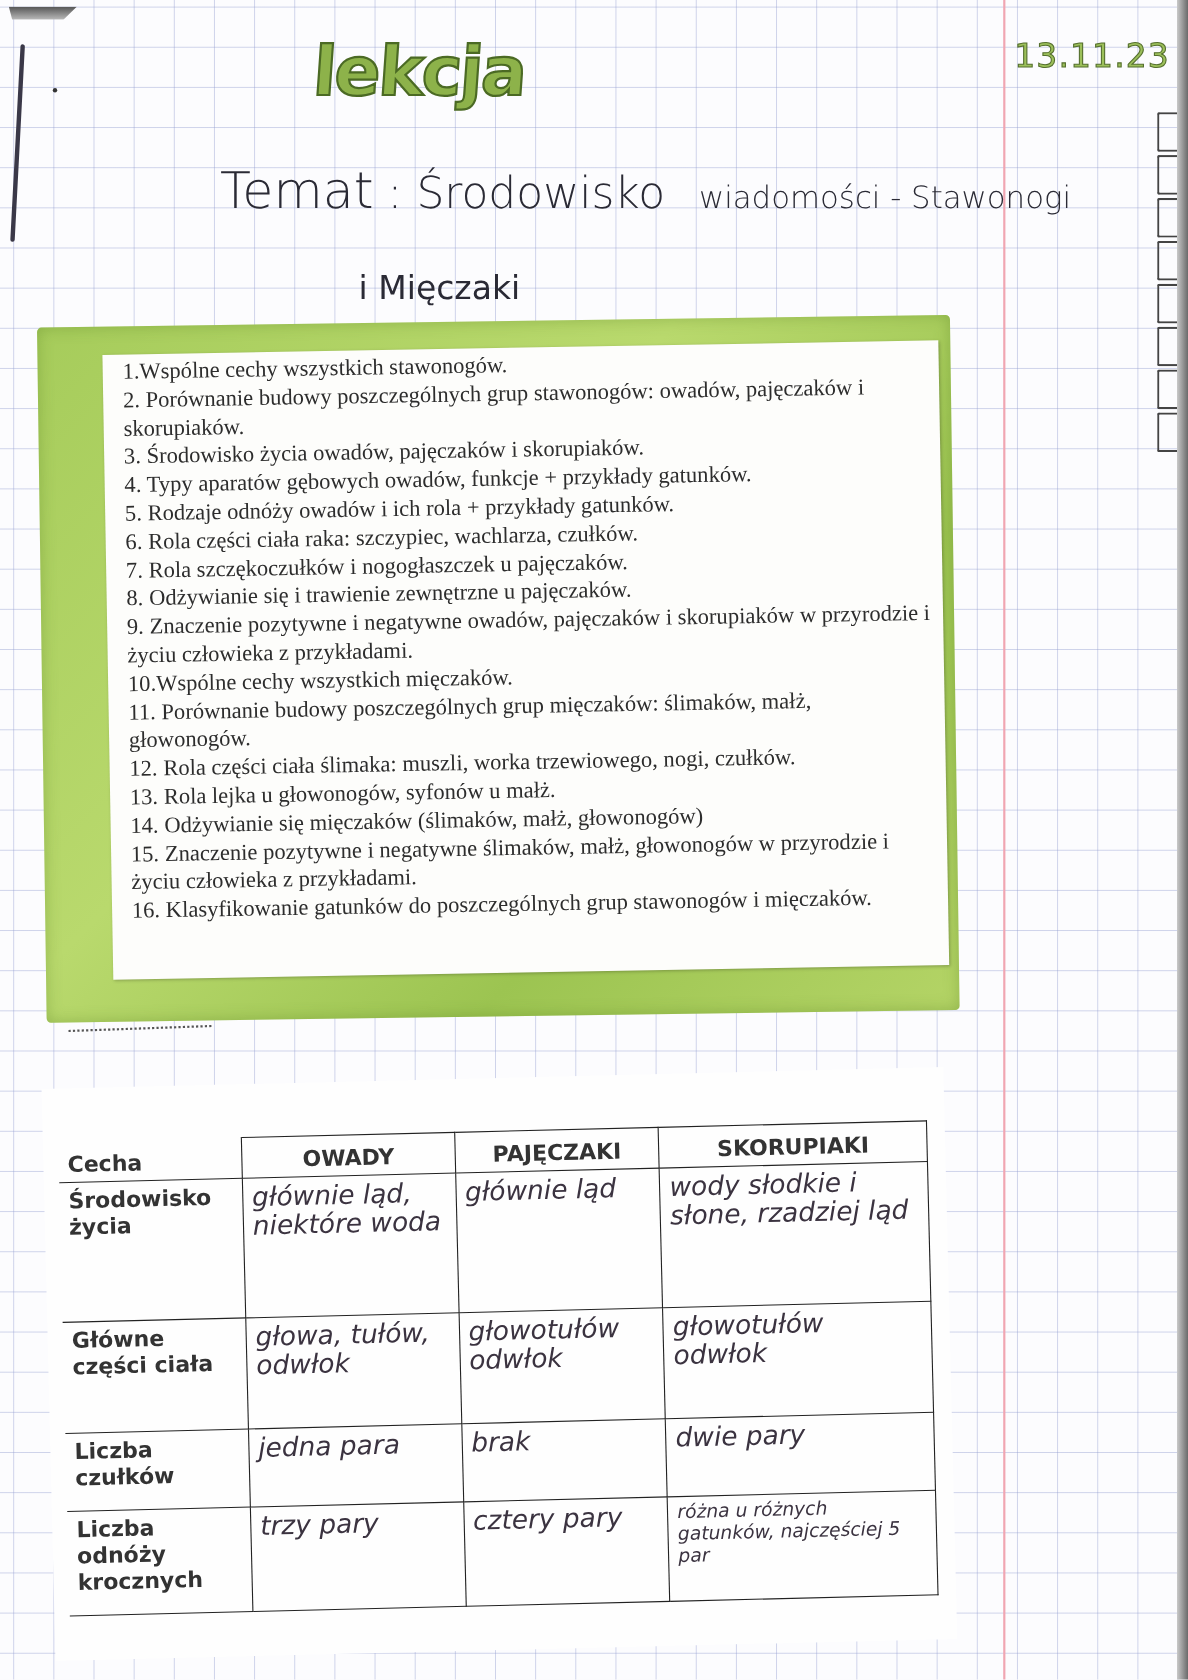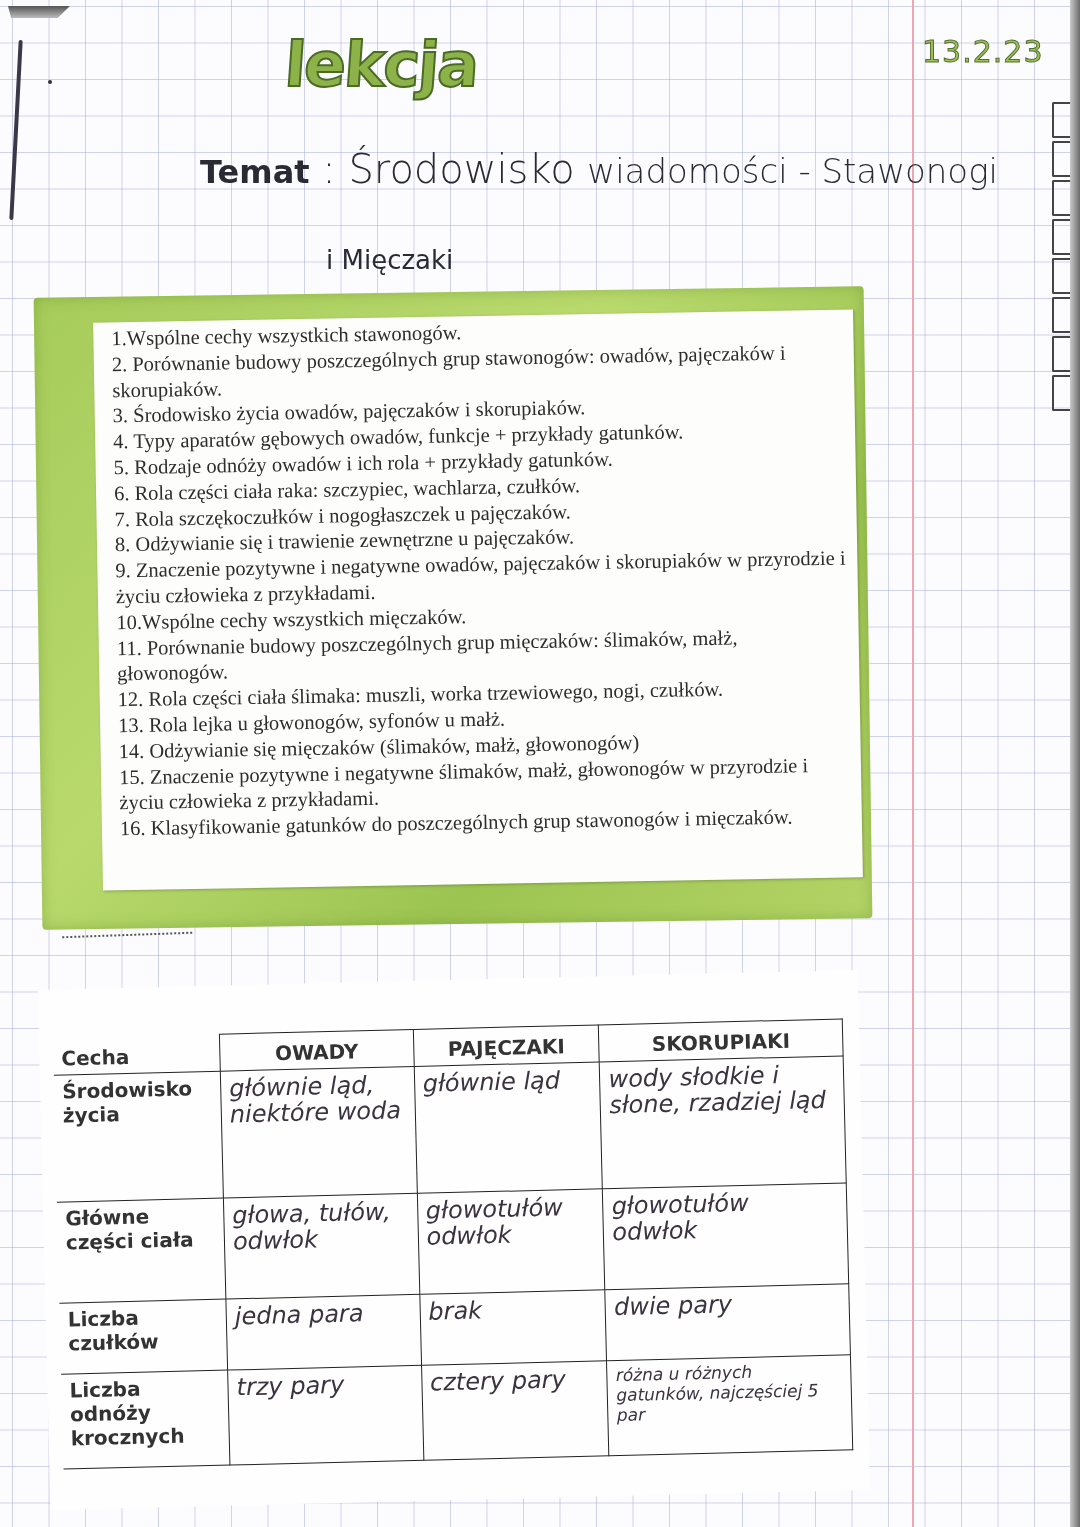--- a/index.html
+++ b/index.html
@@ -51,25 +51,25 @@
   .date {
     position: absolute; left: 922px; top: 34px;
     font-family: "DejaVu Sans", sans-serif; font-size: 30px; letter-spacing: 1px;
     color: #9cc05a; -webkit-text-stroke: 1px #556f2e;
   }
   .topic-line1 {
     position: absolute; left: 200px; top: 146px;
     font-family: "DejaVu Sans", sans-serif; font-size: 40px; font-weight: 300; color: #2a2a35;
     letter-spacing: 0px;
   }
-  .topic-line1 .t-label { font-size: 32px; font-weight: bold; }
-  .topic-line1 .t-small { font-size: 34px; }
+  .topic-line1 .t-label { font-size: 46px; }
+  .topic-line1 .t-small { font-size: 28px; margin-left: 18px; }
   .topic-line2 {
     position: absolute; left: 326px; top: 245px;
-    font-family: "DejaVu Sans", sans-serif; font-size: 26px; color: #2a2a35;
+    font-family: "DejaVu Sans", sans-serif; font-size: 30px; color: #2a2a35;
   }
 
   .green-frame {
     position: absolute; left: 38px; top: 292px; width: 830px; height: 632px;
     background: linear-gradient(135deg, #a6cc5b 0%, #b9d96d 40%, #9cc451 70%, #b4d466 100%);
     transform: rotate(-0.8deg);
     box-shadow: inset 0 0 14px rgba(80,120,30,0.35);
     border-radius: 4px;
   }
   .paper-note {
@@ -132,21 +132,21 @@
     <div class="binding-mark"></div>
     <div class="binding-mark"></div>
     <div class="binding-mark"></div>
     <div class="binding-mark"></div>
     <div class="binding-mark"></div>
     <div class="binding-mark"></div>
     <div class="binding-mark"></div>
   </div>
 
   <div class="heading-lekcja">lekcja</div>
-  <div class="date">13.2.23</div>
+  <div class="date">13.11.23</div>
 
   <div class="topic-line1">
     <span class="t-label">Temat</span>
     <span>:</span>
     <span>Środowisko</span>
     <span class="t-small">wiadomości - Stawonogi</span>
   </div>
   <div class="topic-line2">i Mięczaki</div>
 
   <div class="green-frame"></div>

